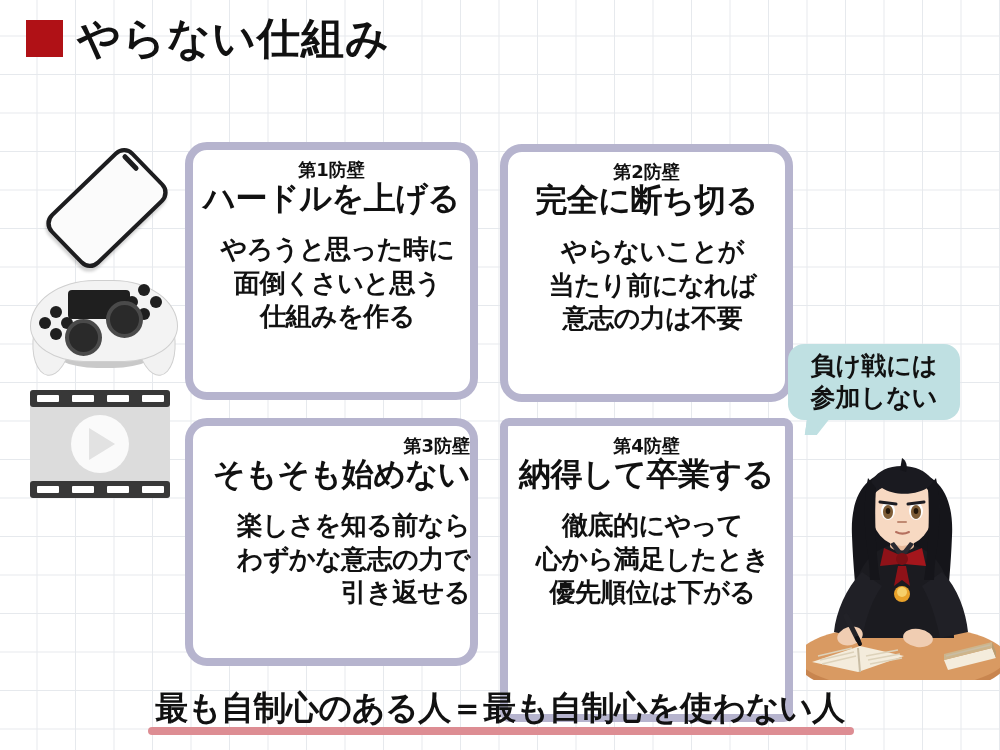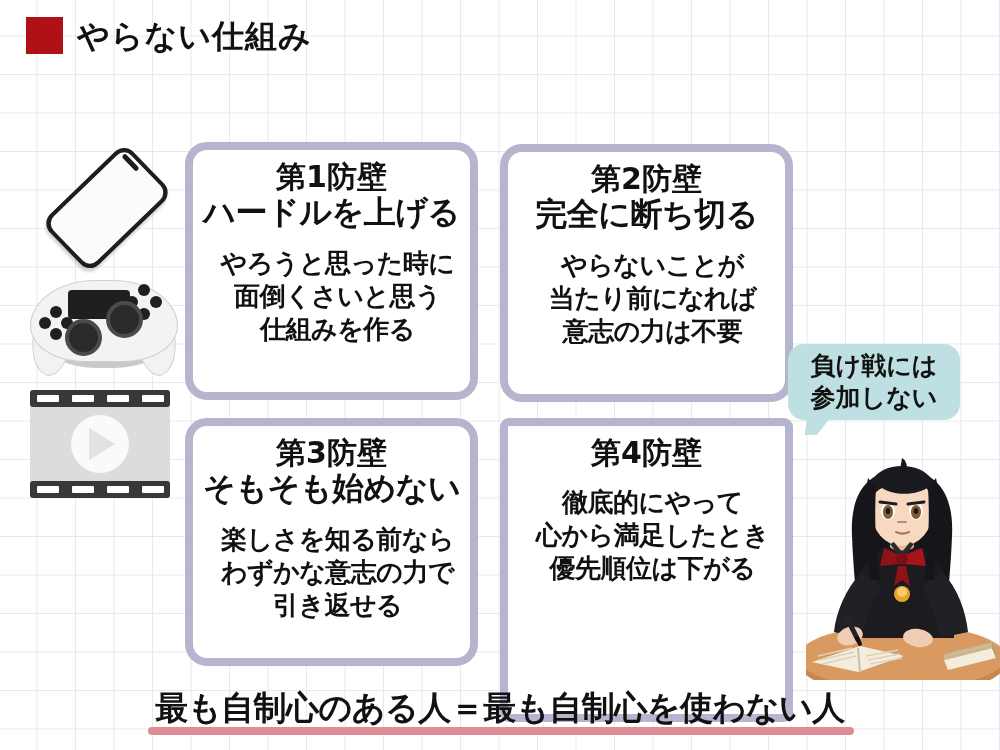--- a/index.html
+++ b/index.html
@@ -31,21 +31,21 @@
     display: flex;
     align-items: center;
     gap: 14px;
   }
   #title-marker {
     width: 37px;
     height: 37px;
     background: #b01116;
   }
   #title-text {
-    font-size: 32px;
+    font-size: 43px;
     font-weight: 700;
     letter-spacing: 1px;
     line-height: 1;
     color: #111111;
     white-space: nowrap;
   }
 
   
   #subtitle-wrap {
     position: absolute;
@@ -221,25 +221,25 @@
     position: absolute;
     box-sizing: border-box;
     background: #ffffff;
     border: 8px solid #b6b4ce;
     border-radius: 22px;
     text-align: center;
     padding-top: 10px;
   }
   #card-1 { left: 185px; top: 142px; width: 293px; height: 258px; }
   #card-2 { left: 500px; top: 144px; width: 293px; height: 258px; }
-  #card-3 { left: 185px; top: 418px; width: 293px; height: 248px; }
+  #card-3 { left: 185px; top: 418px; width: 293px; height: 248px; text-align: right; }
   #card-4 { left: 500px; top: 418px; width: 293px; height: 304px; border-radius: 9px; }
 
   .card-label {
-    font-size: 30px;
+    font-size: 18px;
     font-weight: 700;
     line-height: 1.12;
     color: #111111;
   }
   .card-heading {
     font-size: 32px;
     font-weight: 700;
     line-height: 1.16;
     letter-spacing: -0.5px;
     color: #111111;
@@ -402,20 +402,21 @@
     <div class="card-heading">そもそも始めない</div>
     <div class="card-body">
       <span>楽しさを知る前なら</span>
       <span>わずかな意志の力で</span>
       <span>引き返せる</span>
     </div>
   </div>
 
   <div class="card" id="card-4" style="border-color: rgb(182, 180, 206);">
     <div class="card-label">第4防壁</div>
+    <div class="card-heading">納得して卒業する</div>
     <div class="card-body">
       <span>徹底的にやって</span>
       <span>心から満足したとき</span>
       <span>優先順位は下がる</span>
     </div>
   </div>
 
   <div id="speech-bubble" style="background: rgb(191, 224, 226);">
     <div class="line">負け戦には</div>
     <div class="line">参加しない</div>

